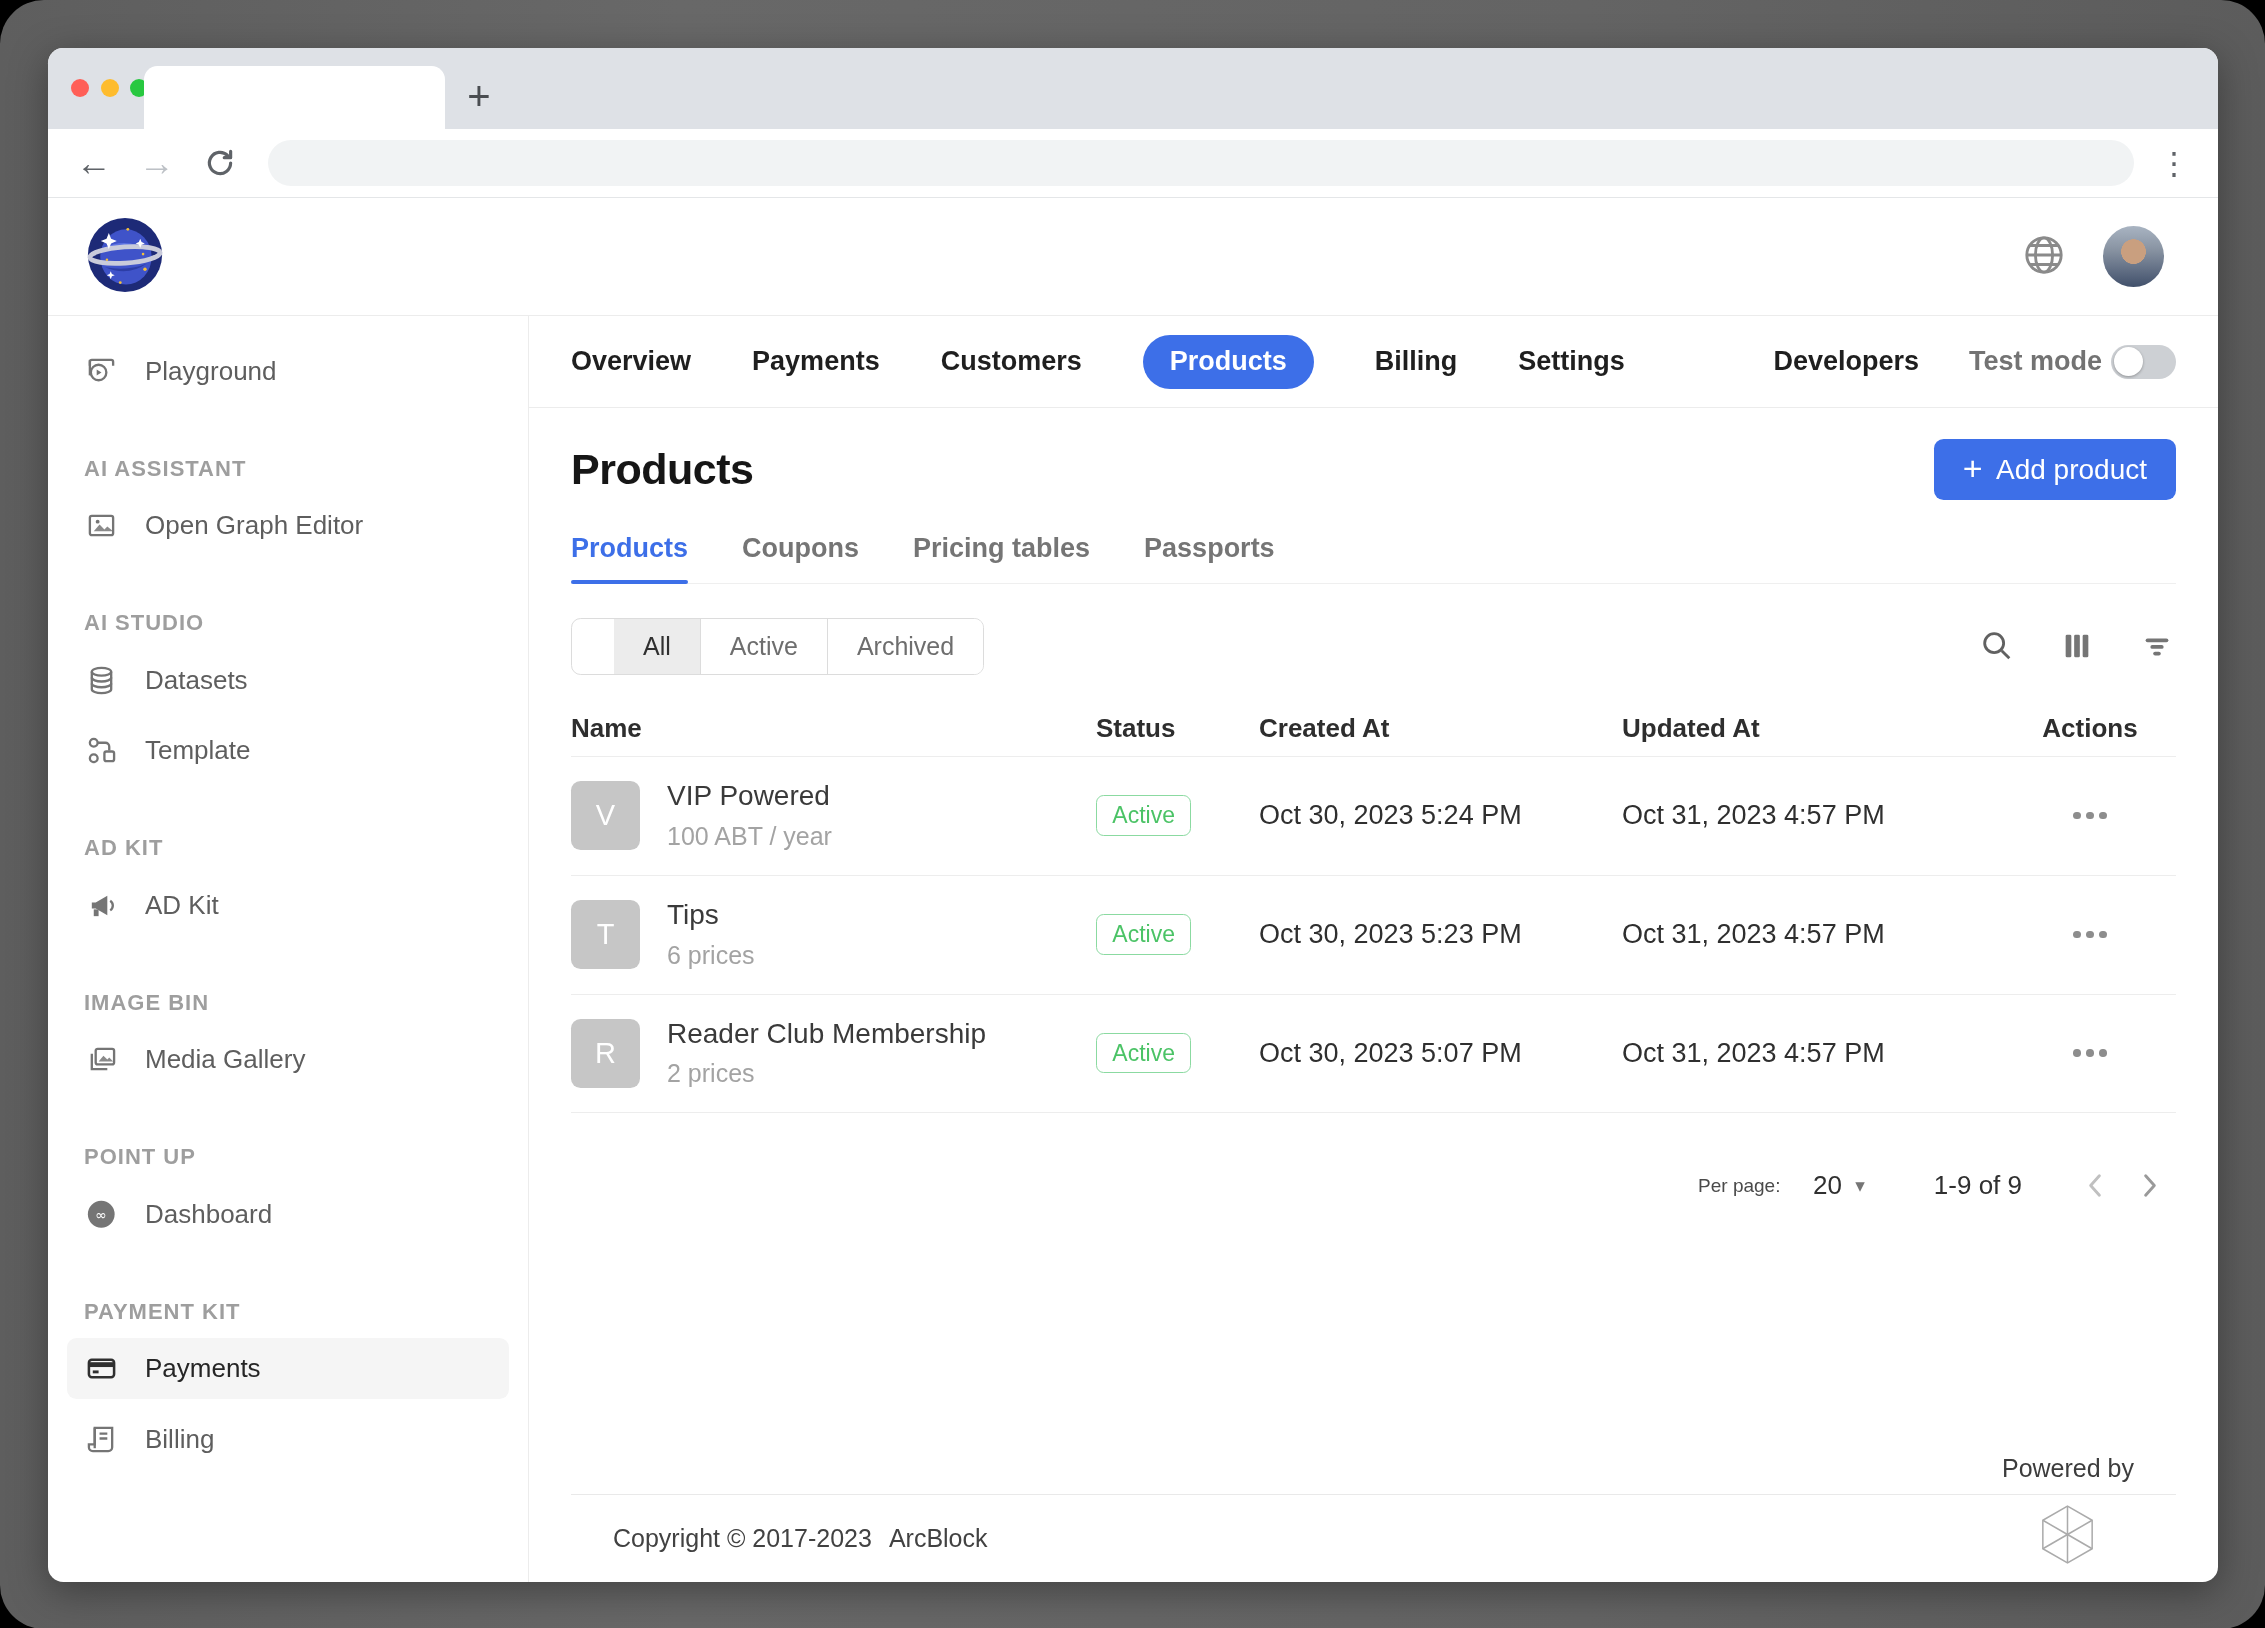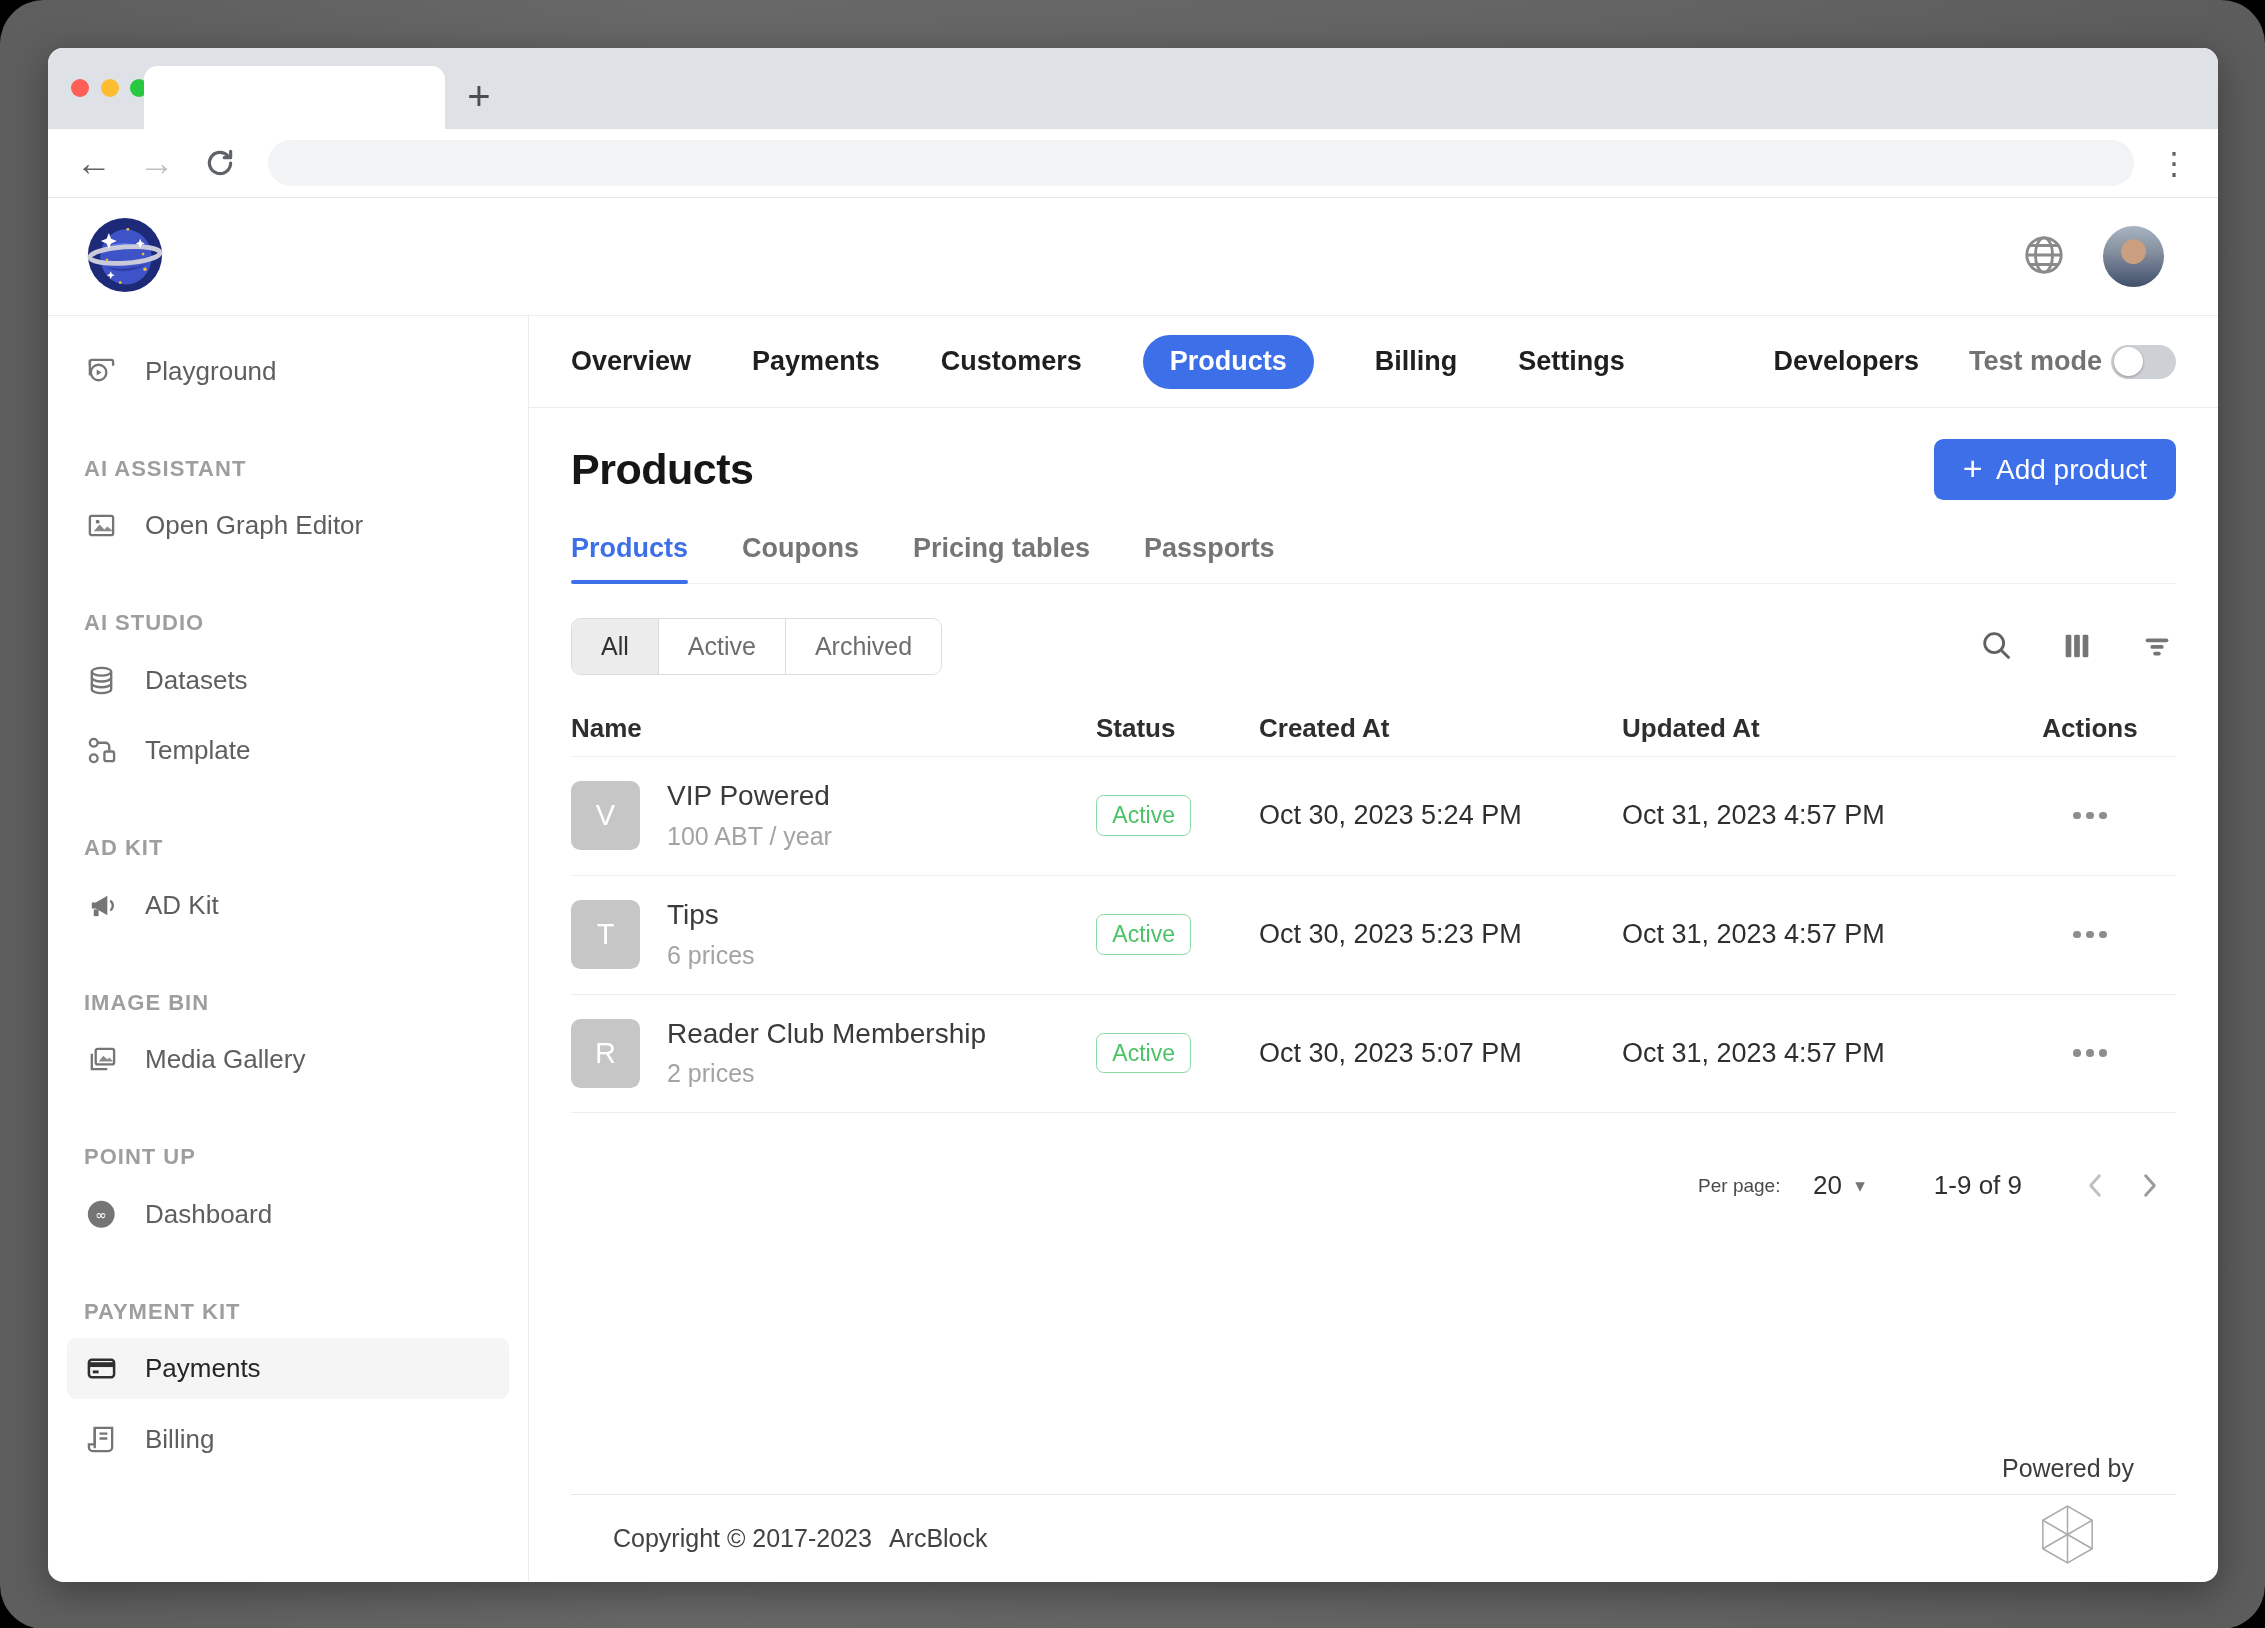--- a/index.html
+++ b/index.html
@@ -53,21 +53,21 @@
   .pagetitle { font-size:43px; font-weight:700; color:#161616; letter-spacing:-0.5px; }
   .addbtn { margin-left:auto; background:var(--accent); color:#fff; border:none; border-radius:9.6px; height:61px; padding:0 29px; font-size:28px; display:flex; align-items:center; gap:13.4px; font-family:inherit; }
   .addbtn .plus { font-size:34px; font-weight:400; margin-top:-2.9px; }
 
   .subtabs { margin-top:32.5px; display:flex; gap:54px; border-bottom:1.9px solid #efefef; }
   .subtab { font-size:27px; font-weight:600; color:#757575; padding-bottom:19px; position:relative; }
   .subtab.active { color:var(--accent); }
   .subtab.active::after { content:""; position:absolute; left:0; right:0; bottom:-1.9px; height:4.8px; background:var(--accent); border-radius:2.9px; }
 
   .listtools { margin-top:34px; display:flex; align-items:center; }
-  .segmented { display:flex; border:1px solid #dcdcdc; border-radius:9.6px; overflow:hidden; }
+  .segmented { display:flex; border:1px solid #dcdcdc; border-radius:9.6px; overflow:hidden;padding-left:42px; }
   .seg { padding:0 29px; height:55px; display:flex; align-items:center; font-size:25px; color:#6e6e6e; background:#fff; }
   .seg + .seg { border-left:1px solid #dcdcdc; }
   .seg.selected { background:#ececec; color:#303030; }
   .tool-icons { margin-left:auto; display:flex; align-items:center; gap:42px; }
   .tico { width:38px; height:38px; display:flex; align-items:center; justify-content:center; }
 
   .table { margin-top:27px; }
   .trow { display:grid; grid-template-columns:1fr 163px 363px 382px 172px; align-items:center; }
   .thead { height:54px; font-size:26px; font-weight:700; color:#2e2e2e; }
   .thead .th-actions { text-align:center; }

